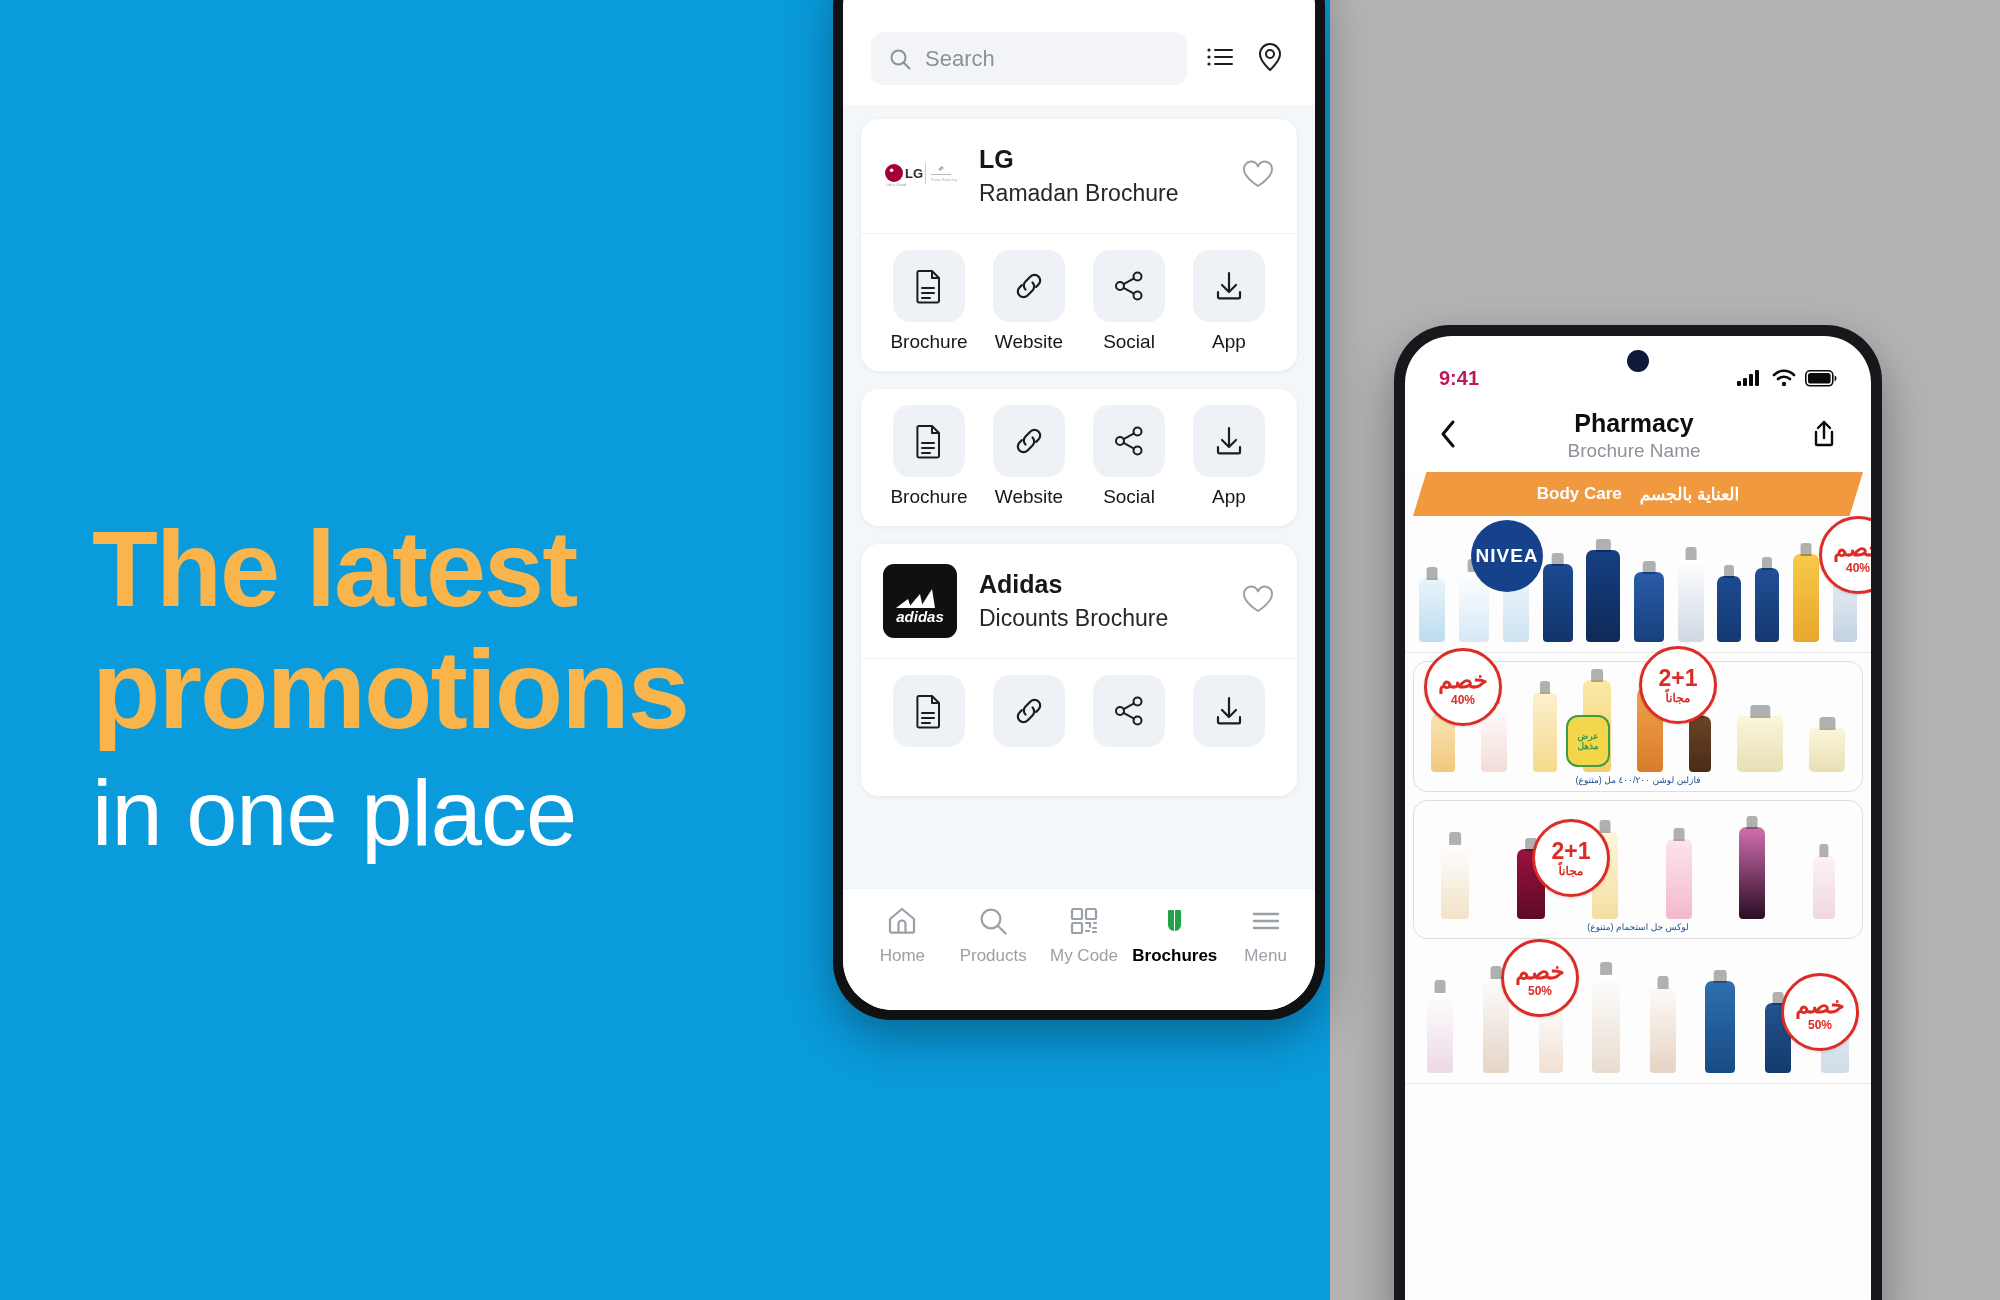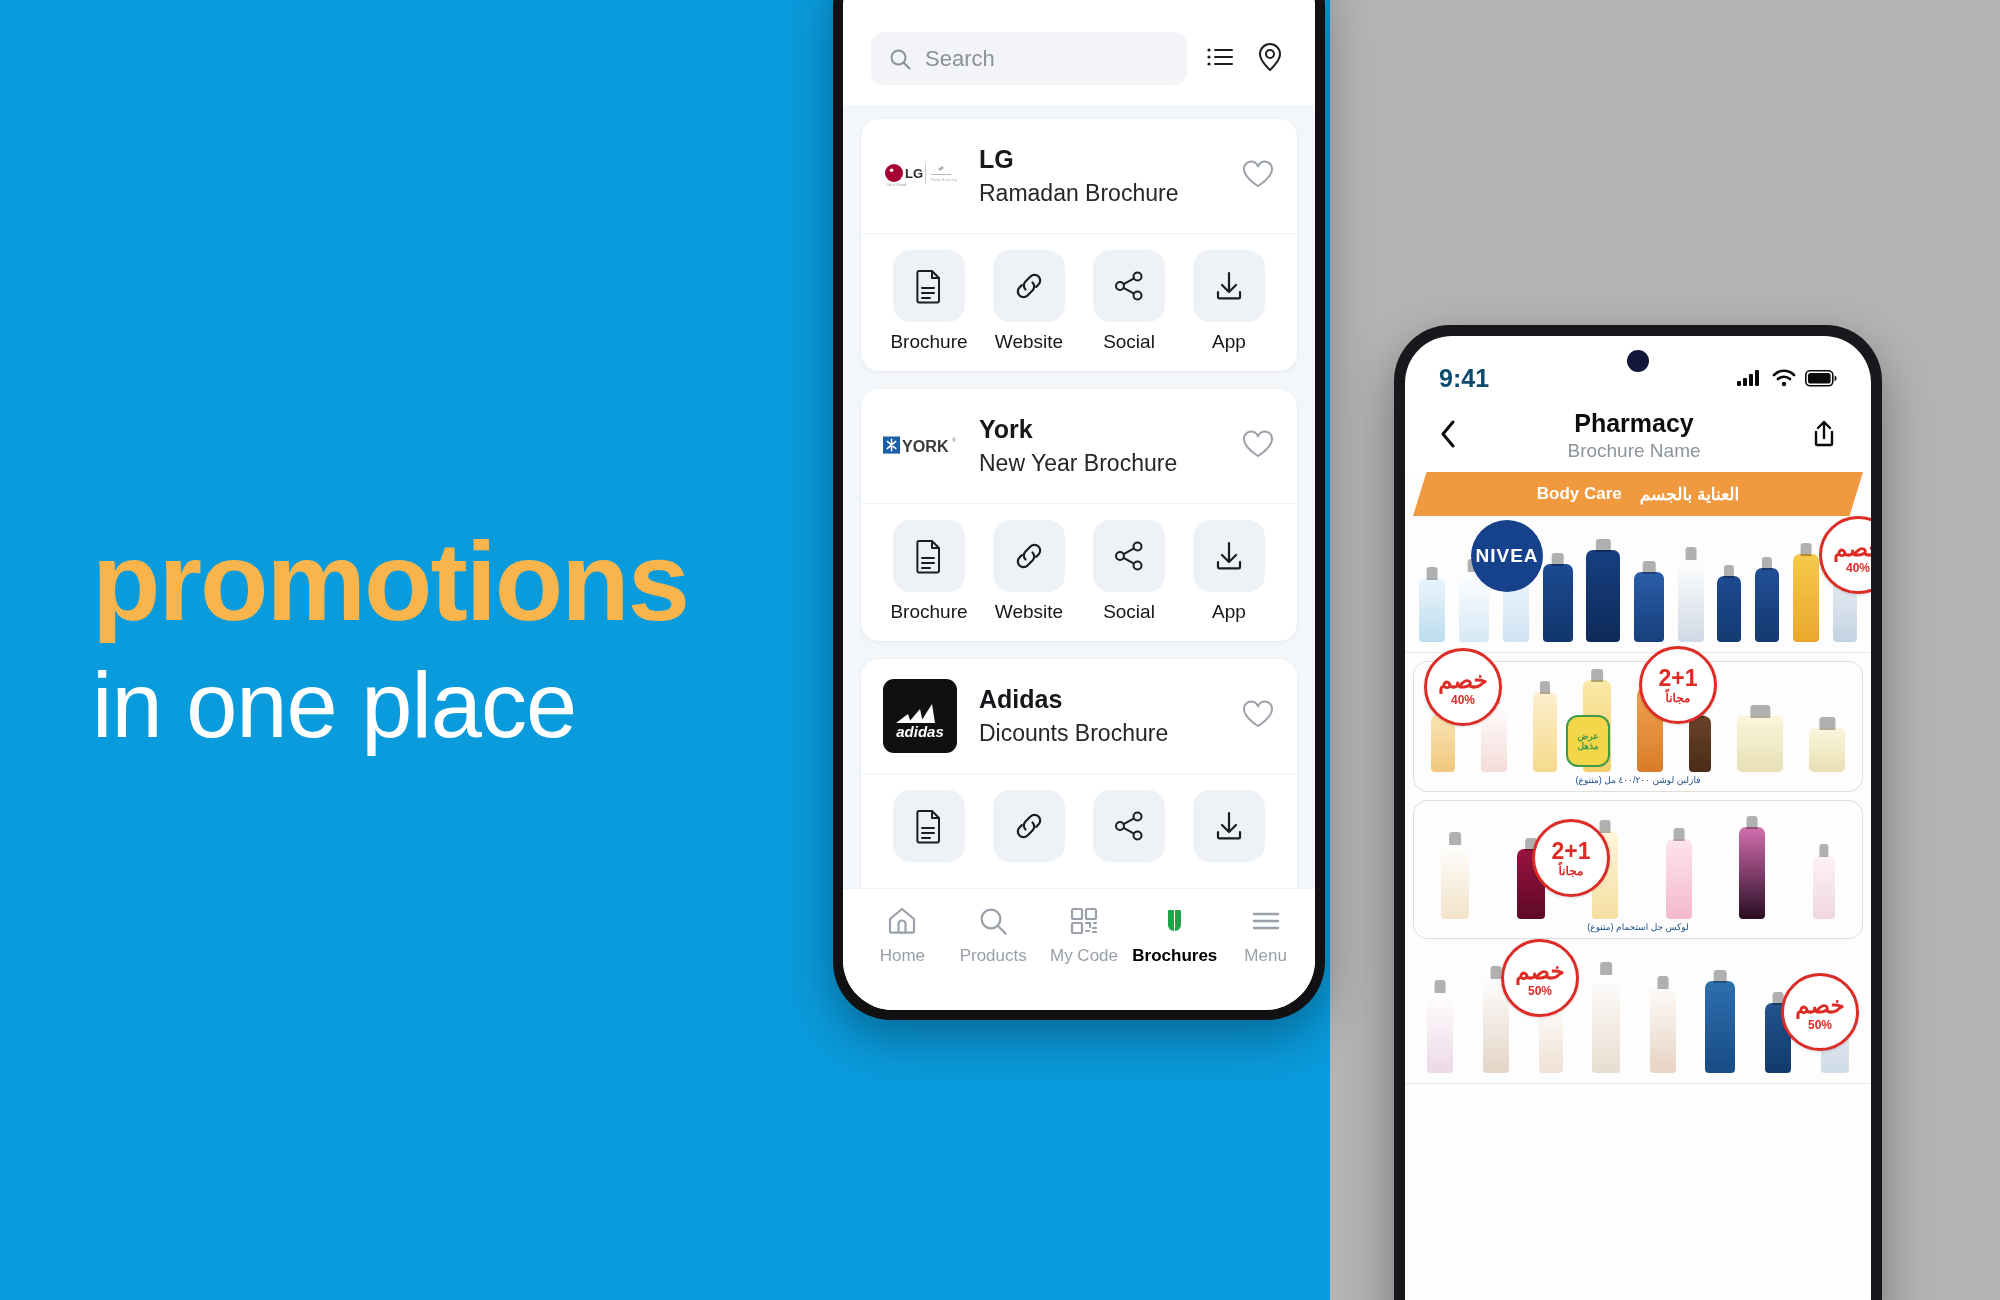--- a/index.html
+++ b/index.html
@@ -213,23 +213,23 @@
     z-index: 6;
   }
   .status-bar {
     height: 64px;
     display: flex;
     align-items: center;
     justify-content: space-between;
     padding: 20px 34px 0 34px;
   }
   .status-time {
-    font-size: 25px;
-    font-weight: 700;
-    color: #0c4a6e;
+    font-size: 20px;
+    font-weight: 700;
+    color: #be185d;
   }
   .status-icons {
     display: flex;
     align-items: center;
     gap: 9px;
   }
   .viewer-header {
     height: 72px;
     display: flex;
     align-items: center;
@@ -364,20 +364,21 @@
     direction: rtl;
     text-align: center;
     line-height: 1.15;
   }
 </style>
 </head>
 <body>
 
 <div class="blue-panel">
   <div class="headline">
+    <div class="l1">The latest</div>
     <div class="l2">promotions</div>
     <div class="l3">in one place</div>
   </div>
 </div>
 
 <div class="gray-panel"></div>
 
 <div class="phone2">
   <div class="phone2-screen">
     <div class="notch-dot"></div>
@@ -606,39 +607,20 @@
                 <path d="M10 16 L17 23 L24 16" stroke="#1b1d20" stroke-width="2.2" fill="none" stroke-linecap="round" stroke-linejoin="round"></path>
                 <path d="M6 23 V28 a1.4 1.4 0 0 0 1.4 1.4 H26.6 A1.4 1.4 0 0 0 28 28 V23" stroke="#1b1d20" stroke-width="2.2" fill="none" stroke-linecap="round"></path>
               </svg>
             </div>
             <div class="action-label">App</div>
           </div>
         </div>
       </div>
 
       <div class="card">
-        <div class="card-top">
-          <div class="brand-logo">
-            <svg width="78" height="28" viewBox="0 0 78 28">
-              <rect x="0" y="4" width="18" height="18" fill="#1b5fa8"></rect>
-              <path d="M9 7 v12 M4.5 9.2 l9 7.6 M13.5 9.2 l-9 7.6" stroke="#ffffff" stroke-width="1.6" stroke-linecap="round"></path>
-              <text x="20" y="20" font-family="Liberation Sans, sans-serif" font-size="17" font-weight="700" fill="#3a3a3a">YORK</text>
-              <text x="73" y="10" font-family="Liberation Sans, sans-serif" font-size="5" fill="#5a5a5a">®</text>
-            </svg>
-          </div>
-          <div class="card-titles">
-            <div class="brand-name">York</div>
-            <div class="brand-sub">New Year Brochure</div>
-          </div>
-          <div class="heart">
-            <svg width="34" height="32" viewBox="0 0 34 32">
-              <path d="M17 28 C17 28 3 19.5 3 11.2 A7.2 7.2 0 0 1 17 8.4 A7.2 7.2 0 0 1 31 11.2 C31 19.5 17 28 17 28 z" stroke="#9aa0a8" stroke-width="2" fill="none" stroke-linejoin="round"></path>
-            </svg>
-          </div>
-        </div>
         <div class="actions">
           <div class="action">
             <div class="action-tile">
               <svg width="32" height="36" viewBox="0 0 32 36">
                 <path d="M6 3 h13 l7 7 v23 a1.6 1.6 0 0 1 -1.6 1.6 H6 A1.6 1.6 0 0 1 4.4 33 V4.6 A1.6 1.6 0 0 1 6 3 z" stroke="#1b1d20" stroke-width="2" fill="none" stroke-linejoin="round"></path>
                 <path d="M19 3 v7 h7" stroke="#1b1d20" stroke-width="2" fill="none" stroke-linejoin="round"></path>
                 <path d="M9 20 H21 M9 25 H21 M9 30 H17" stroke="#1b1d20" stroke-width="2" stroke-linecap="round"></path>
               </svg>
             </div>
             <div class="action-label">Brochure</div>

